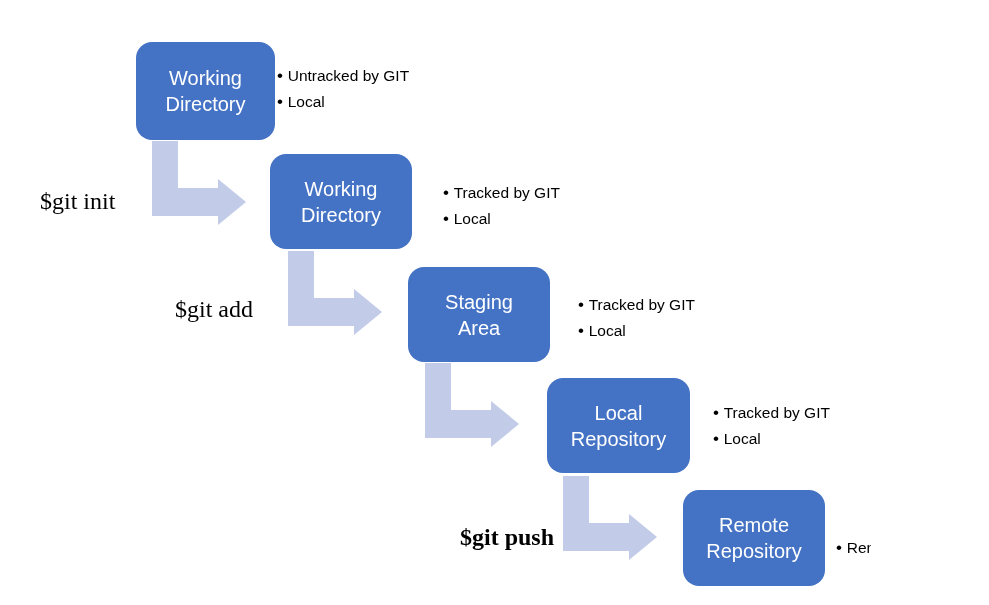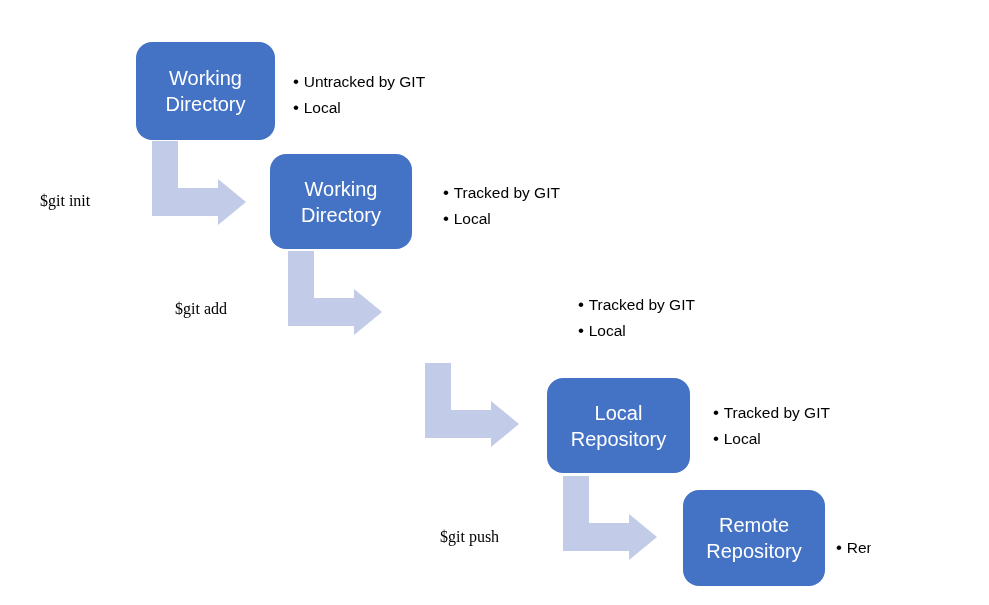--- a/index.html
+++ b/index.html
@@ -50,37 +50,37 @@
     width: 94px;
     height: 88px;
     z-index: 1;
   }
   .elbow-arrow polygon {
     fill: var(--arrow-fill, #C2CCE8);
   }
   .command-label {
     position: absolute;
     font-family: "Liberation Serif", serif;
-    font-size: 16px;
+    font-size: 24px;
     line-height: 30px;
     color: var(--command-text, #000000);
     white-space: nowrap;
     z-index: 2;
   }
 </style>
 </head>
 <body>
 
 <div class="canvas">
 
   <div class="stage-box" style="left:136px; top:42px; width:139px; height:98px;">
     <span class="title-line">Working</span>
     <span class="title-line">Directory</span>
   </div>
-  <div class="bullet-list" style="left:293px; top:63px;margin-top:6px;">
+  <div class="bullet-list" style="left:277px; top:63px;">
     <div class="bullet-line">Untracked by GIT</div>
     <div class="bullet-line">Local</div>
   </div>
 
   <svg class="elbow-arrow" style="left:152px; top:140px;" viewBox="0 0 94 86" aria-hidden="true">
     <polygon points="0,0 26,0 26,47 66,47 66,38 94,61 66,84 66,75 0,75"></polygon>
   </svg>
   <div class="command-label" style="left:40px; top:186px;">$git init</div>
 
   <div class="stage-box" style="left:270px; top:154px; width:142px; height:95px;">
@@ -90,20 +90,24 @@
   <div class="bullet-list" style="left:443px; top:180px;">
     <div class="bullet-line">Tracked by GIT</div>
     <div class="bullet-line">Local</div>
   </div>
 
   <svg class="elbow-arrow" style="left:288px; top:250px;" viewBox="0 0 94 86" aria-hidden="true">
     <polygon points="0,0 26,0 26,47 66,47 66,38 94,61 66,84 66,75 0,75"></polygon>
   </svg>
   <div class="command-label" style="left:175px; top:294px;">$git add</div>
 
+  <div class="stage-box" style="left:408px; top:267px; width:142px; height:95px;">
+    <span class="title-line">Staging</span>
+    <span class="title-line">Area</span>
+  </div>
   <div class="bullet-list" style="left:578px; top:292px;">
     <div class="bullet-line">Tracked by GIT</div>
     <div class="bullet-line">Local</div>
   </div>
 
   <svg class="elbow-arrow" style="left:425px; top:362px;" viewBox="0 0 94 86" aria-hidden="true">
     <polygon points="0,0 26,0 26,47 66,47 66,38 94,61 66,84 66,75 0,75"></polygon>
   </svg>
 
   <div class="stage-box" style="left:547px; top:378px; width:143px; height:95px;">
@@ -111,21 +115,21 @@
     <span class="title-line">Repository</span>
   </div>
   <div class="bullet-list" style="left:713px; top:400px;">
     <div class="bullet-line">Tracked by GIT</div>
     <div class="bullet-line">Local</div>
   </div>
 
   <svg class="elbow-arrow" style="left:563px; top:475px;" viewBox="0 0 94 86" aria-hidden="true">
     <polygon points="0,0 26,0 26,47 66,47 66,38 94,61 66,84 66,75 0,75"></polygon>
   </svg>
-  <div class="command-label" style="left:440px; top:522px;">$git push</div>
+  <div class="command-label" style="left:460px; top:522px;font-weight:bold;">$git push</div>
 
   <div class="stage-box" style="left:683px; top:490px; width:142px; height:96px;">
     <span class="title-line">Remote</span>
     <span class="title-line">Repository</span>
   </div>
   <div class="bullet-list" style="left:836px; top:535px;">
     <div class="bullet-line">Remote</div>
   </div>
 
 </div>

